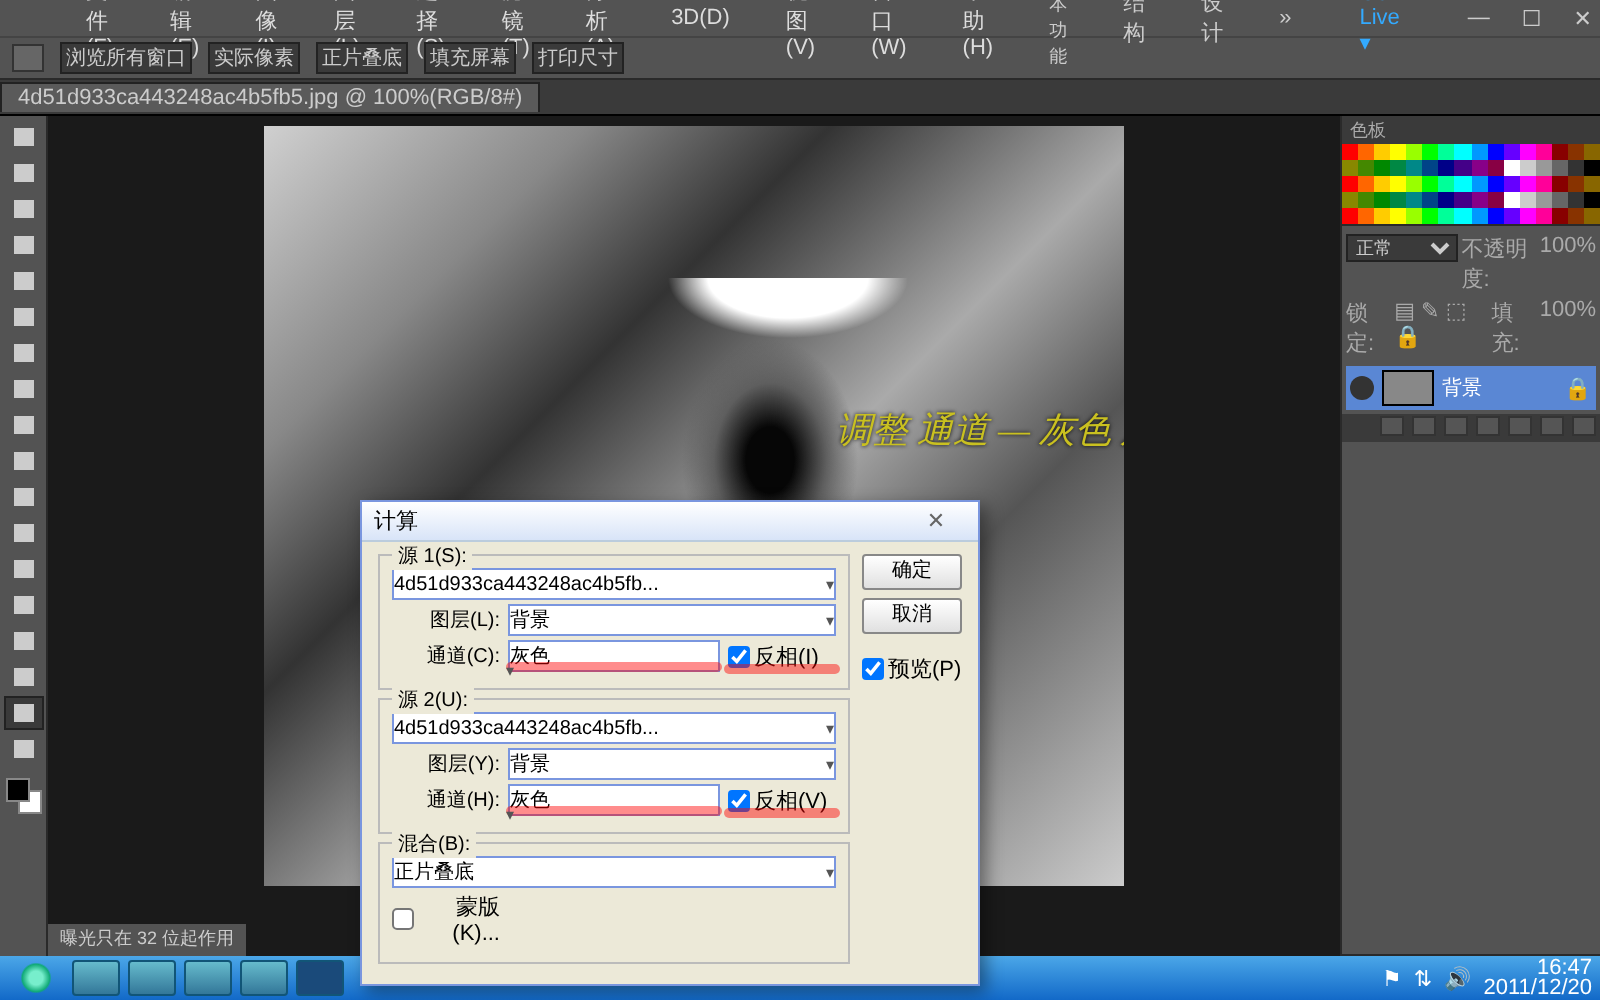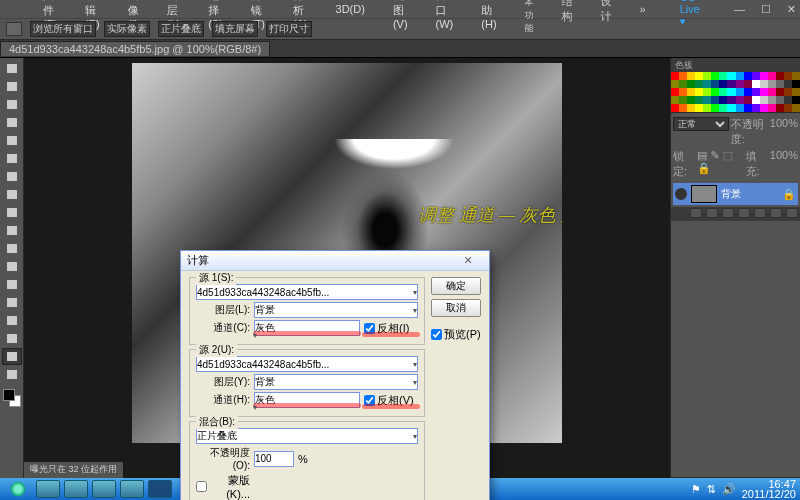--- a/index.html
+++ b/index.html
@@ -304,25 +304,20 @@
               <span>反相(V)</span>
             </label>
           </div>
       </div>
       <div class="fs">
         <span class="lg">混合(B):</span>
         <div class="row">
             <div class="sel">正片叠底</div>
           </div>
         <div class="row">
-            <label>不透明度(O):</label>
-            <div class="inp" style="flex:0 0 40px">100</div>
-            <span>%</span>
-          </div>
-        <div class="row">
             <label class="chk">
               <input type="checkbox" style="">
               <span>蒙版(K)...</span>
             </label>
           </div>
       </div>
 
     </div>
     <div class="dlg-right">
       <div class="dlg-btn">确定</div>

